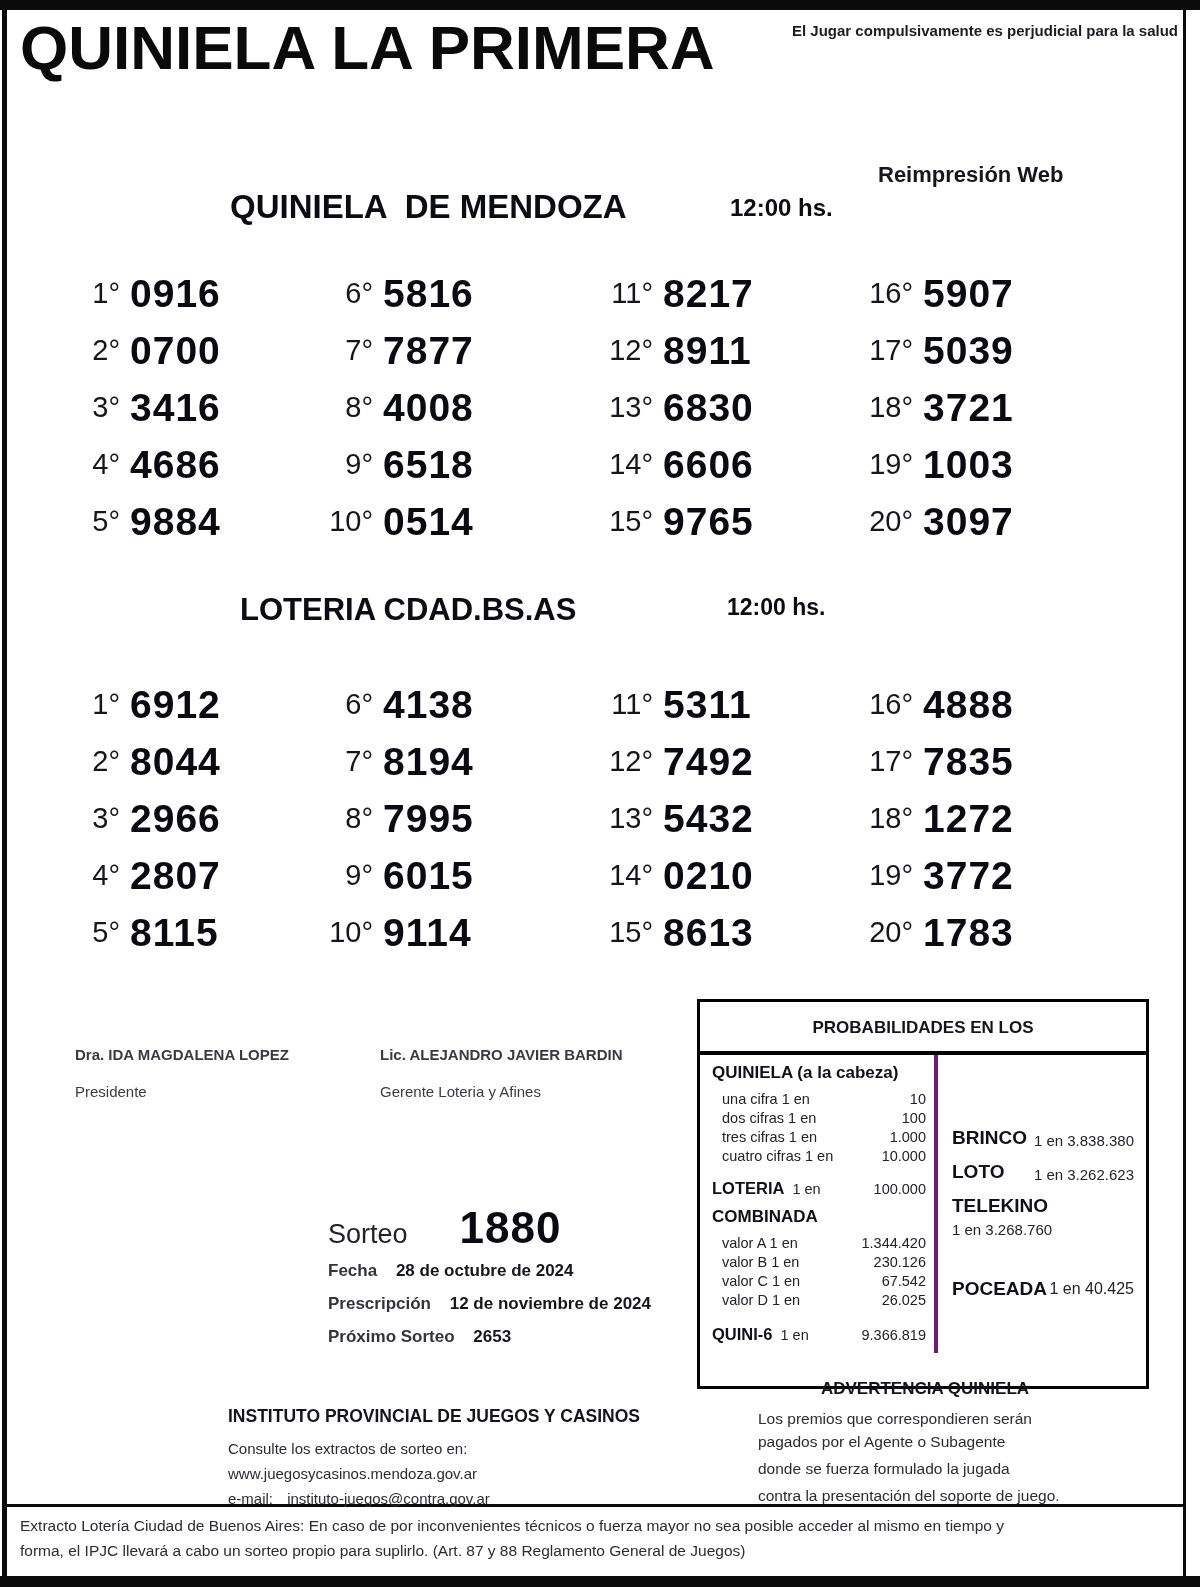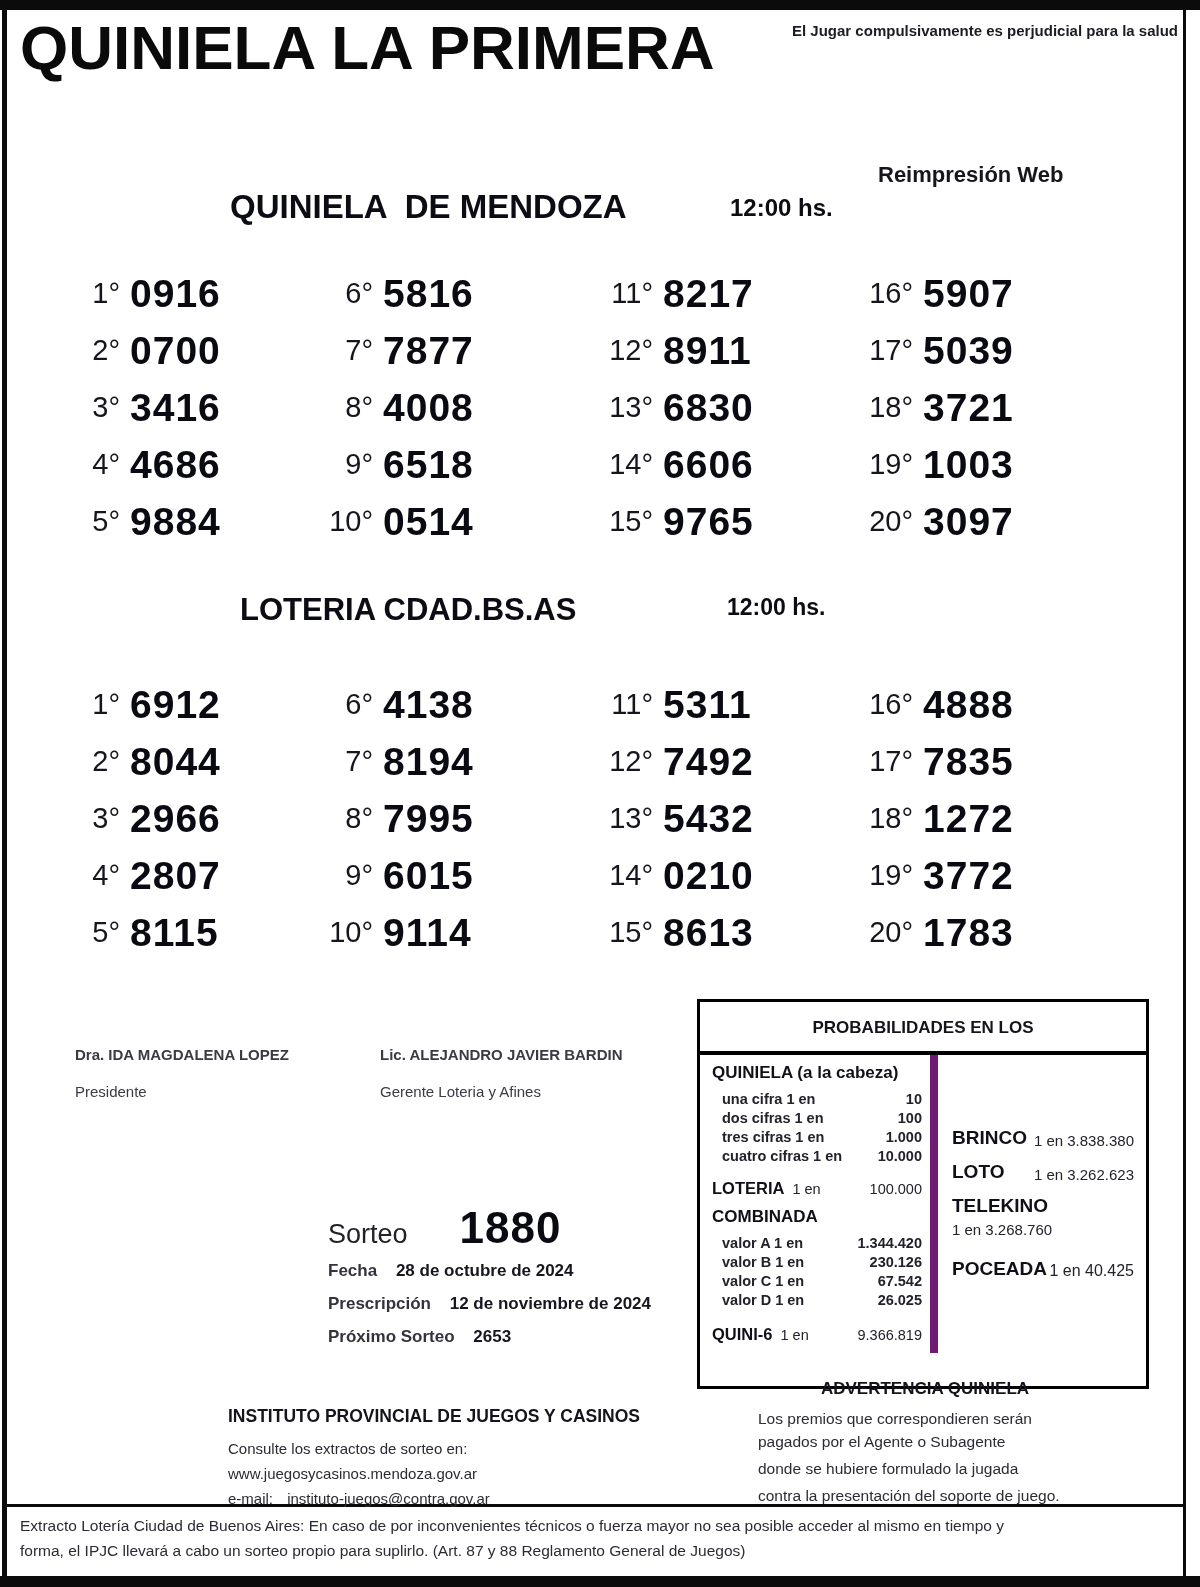--- a/index.html
+++ b/index.html
@@ -42,39 +42,39 @@
   .sorteo-row { display:flex; align-items:baseline; }
   .sorteo-label { font-size:27px; color:#22222a; }
   .sorteo-number { font-size:44px; font-weight:bold; color:#0a0a12; margin-left:52px; letter-spacing:1px; }
   .draw-row { margin-top:13px; font-size:17px; color:#22222a; }
   .draw-row .lbl { font-weight:bold; color:#33333d; font-weight:600; }
   .draw-row .val { font-weight:bold; color:#16161e; margin-left:14px; }
 
   .prob-box { left:697px; top:999px; width:452px; height:390px; border:3px solid #000; background:#fff; }
   .prob-header { border-bottom:4px solid #000; text-align:center; padding:13px 10px 10px 10px; font-size:17px; font-weight:bold; line-height:26px; color:#14141c; }
   .prob-body { display:flex; height:calc(100% - 86px); }
-  .prob-left { width:238px; border-right:8px solid #701a75; padding:8px 8px 6px 12px; }
+  .prob-left { width:238px; border-right:4px solid #701a75; padding:8px 8px 6px 12px; }
   .prob-right { flex:1; padding:72px 12px 6px 14px; }
   .prob-subhead { font-size:17px; font-weight:bold; color:#10101a; margin-bottom:7px; }
-  .prob-row { display:flex; font-size:14.5px; color:#22222c; line-height:19px;font-weight:bold; }
+  .prob-row { display:flex; font-size:14.5px; color:#22222c; line-height:19px; }
   .prob-row .lbl { flex:1; }
   .prob-row .val { text-align:right; }
   .prob-row.indent { padding-left:10px; }
   .prob-row-strong { display:flex; align-items:baseline; margin-top:12px; font-size:14.5px; color:#22222c; line-height:20px; }
   .prob-row-strong .name { font-size:16.5px; font-weight:bold; color:#10101a; margin-right:8px; }
   .prob-row-strong .mid { flex:1; }
   .prob-row-strong .val { text-align:right; }
   .combinada-head { margin-top:8px; }
   .game-row { display:flex; justify-content:space-between; align-items:flex-end; margin-bottom:12px; }
   .game-row .name { font-size:19px; font-weight:bold; color:#10101a; }
   .game-row .val { font-size:15px; color:#22222c; }
   .game-row-stacked { margin-bottom:10px; }
   .game-row-stacked .name { font-size:19px; font-weight:bold; color:#10101a; }
   .game-row-stacked .val { display:block; text-align:left; font-size:15px; color:#22222c; margin-top:4px; }
-  .game-row.poceada { margin-top:20px; }
+  .game-row.poceada { margin-top:40px; align-items:center; }
   .game-row.poceada .val { font-size:16px; }
 
   .advertencia { left:730px; top:1379px; width:390px; }
   .advertencia-title { text-align:center; font-size:17px; font-weight:bold; color:#14141c; margin-bottom:8px; }
   .advertencia-line { font-size:15.5px; color:#2b2b35; line-height:23px; padding-left:28px; }
 
   .instituto { left:228px; top:1406px; width:470px; }
   .instituto-name { font-size:17.5px; font-weight:bold; color:#14141c; margin-bottom:9px; }
   .instituto-line { font-size:15px; color:#2b2b35; line-height:25px; }
 
@@ -360,21 +360,21 @@
           <span class="val">1 en 40.425</span>
         </div>
       </div>
     </div>
   </div>
 
   <div class="abs advertencia">
     <div class="advertencia-title">ADVERTENCIA QUINIELA</div>
     <div class="advertencia-line">Los premios que correspondieren serán</div>
     <div class="advertencia-line">pagados por el Agente o Subagente</div>
-    <div class="advertencia-line" style="margin-top:4px;">donde se hubiere formulado la jugada</div>
+    <div class="advertencia-line" style="margin-top:4px;">donde se fuerza formulado la jugada</div>
     <div class="advertencia-line" style="margin-top:4px;">contra la presentación del soporte de juego.</div>
   </div>
 
   <div class="abs instituto">
     <div class="instituto-name">INSTITUTO PROVINCIAL DE JUEGOS Y CASINOS</div>
     <div class="instituto-line">Consulte los extractos de sorteo en:</div>
     <div class="instituto-line">www.juegosycasinos.mendoza.gov.ar</div>
     <div class="instituto-line">
       <span>e-mail:</span>
       <span style="margin-left:10px;">instituto-juegos@contra.gov.ar</span>

